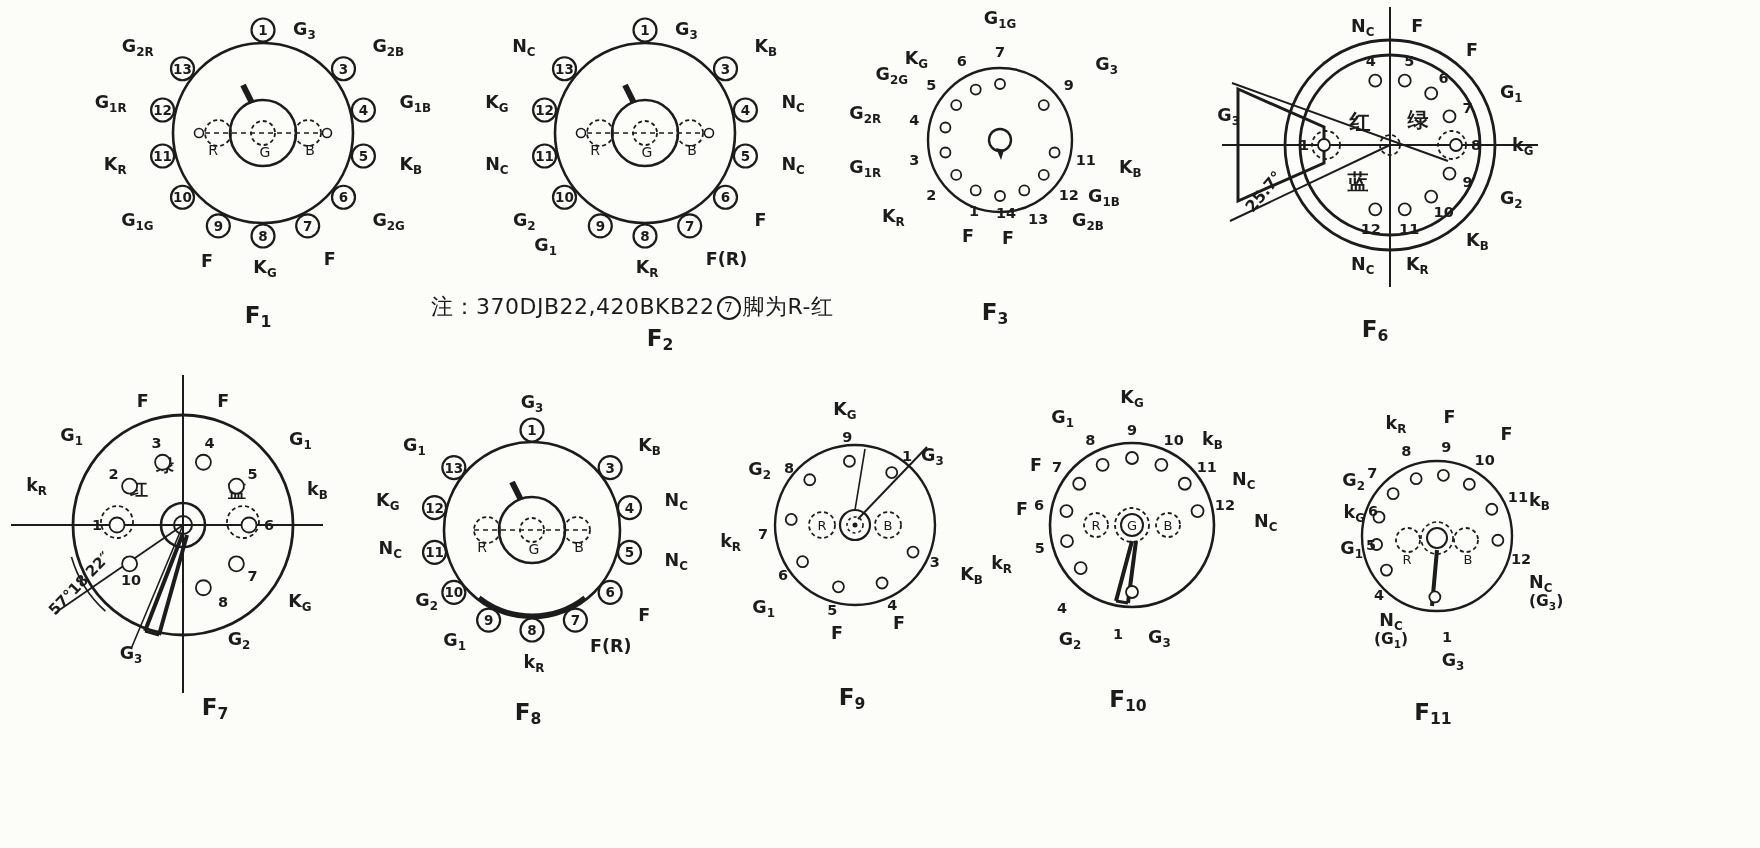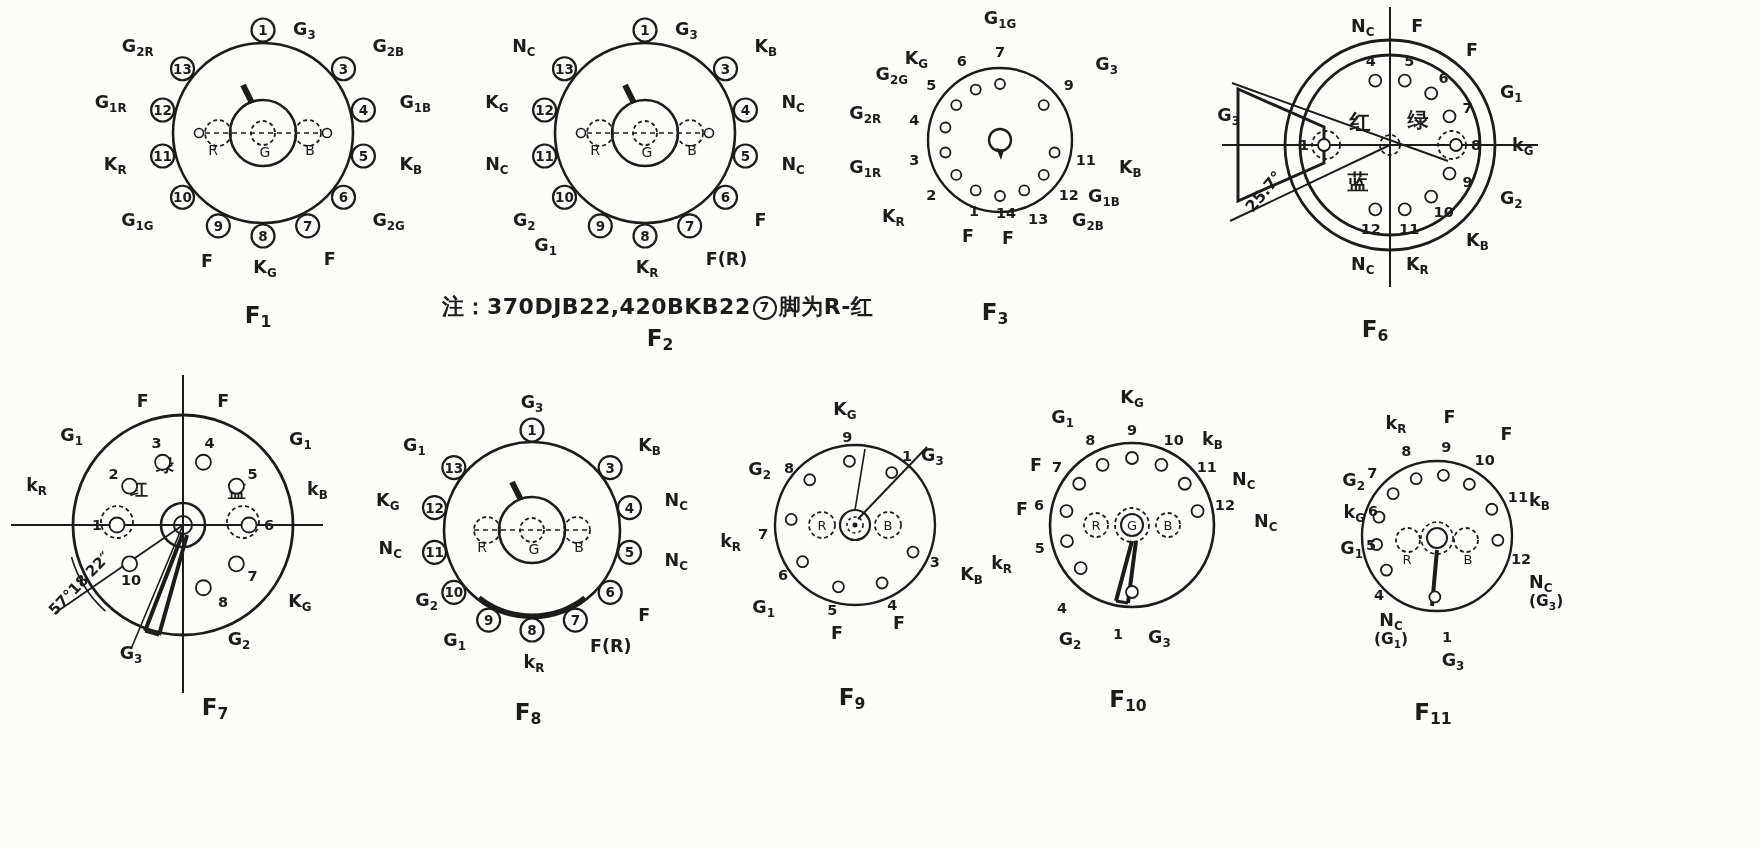--- a/index.html
+++ b/index.html
@@ -3,22 +3,22 @@
 <meta charset="utf-8">
 <style>
   html,body{margin:0;padding:0;background:#e9e9e5;}
   .sheet{
     position:relative;width:1760px;height:848px;overflow:hidden;
     background:#fcfcf9;color:#1c1c1c;
     font-family:"DejaVu Sans",sans-serif;
   }
   .sheet svg{position:absolute;left:0;top:0;}
   .note{
-    position:absolute;left:442px;top:292px;
-    font-size:22px;font-weight:700;white-space:nowrap;letter-spacing:.5px;
+    position:absolute;left:431px;top:292px;
+    font-size:22px;font-weight:400;white-space:nowrap;letter-spacing:.5px;
   }
   .circled-num{
     display:inline-block;width:20px;height:20px;line-height:18px;
     border:2px solid #1c1c1c;border-radius:50%;text-align:center;
     font-size:14px;vertical-align:2px;margin:0 2px;
   }
 </style>
 </head>
 <body>
 

